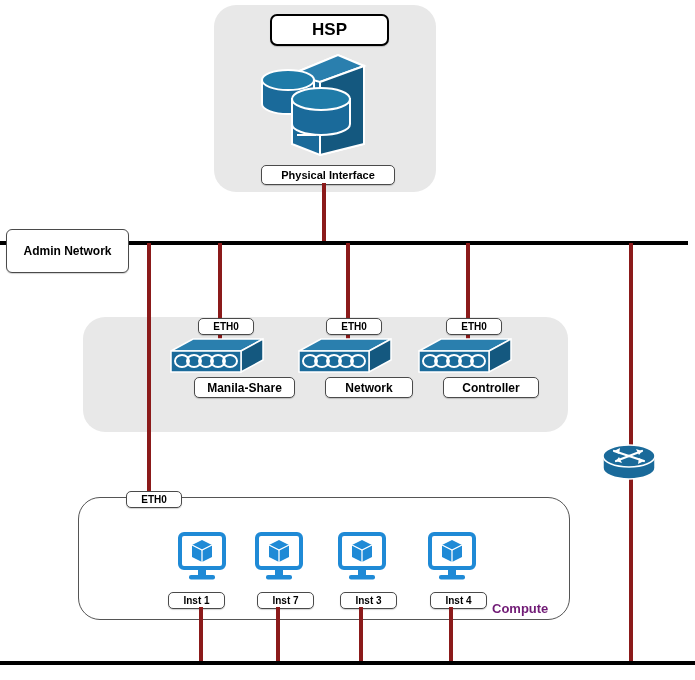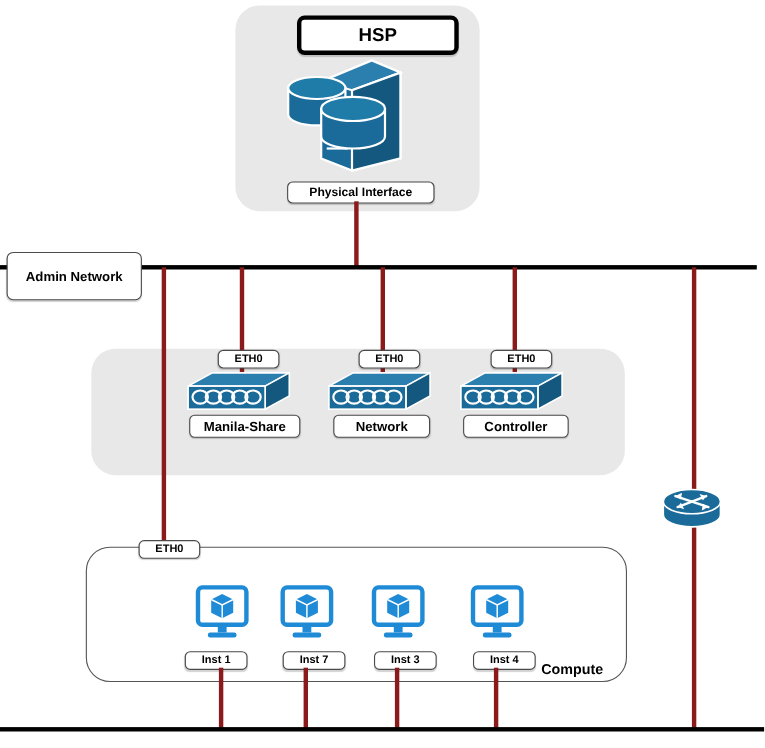--- a/index.html
+++ b/index.html
@@ -11,31 +11,31 @@
   .vline{position:absolute;width:4px;background:#8b1a1a;}
   .netline{position:absolute;height:4px;background:#000;}
 
   .tag{
     position:absolute;background:#ffffff;border:1px solid #4a4a4a;border-radius:5px;
     font-weight:bold;color:#000;text-align:center;white-space:nowrap;
     display:flex;align-items:center;justify-content:center;
     box-shadow:0 1px 1px rgba(0,0,0,.18);
   }
   .tag-eth{font-size:10px;height:15px;padding:0 6px;}
-  .tag-name{font-size:12px;height:19px;padding:0 8px;}
+  .tag-name{font-size:12px;height:19px;padding:0 8px;margin-left:22px;}
   .tag-inst{font-size:10px;height:15px;padding:0 6px;}
   .tag-net{font-size:12px;height:20px;padding:11px 8px;border-radius:6px;}
-  .tag-hsp{font-size:17px;height:28px;padding:0 22px;border-radius:7px;border:4px solid #000000;}
+  .tag-hsp{font-size:17px;height:28px;padding:0 10px;border-radius:7px;border:2px solid #000000;}
   .tag-phys{font-size:11px;height:18px;padding:0 7px;}
 
   .computebox{
     position:absolute;border:1px solid #555;border-radius:22px;background:transparent;
   }
   .compute-label{
-    position:absolute;font-size:13px;font-weight:bold;color:#000000;
+    position:absolute;font-size:13px;font-weight:bold;color:#701a75;
   }
   .icon{position:absolute;}
   svg{display:block;overflow:visible;}
 </style>
 </head>
 <body>
 
 <div id="canvas">
 
   <div class="panel" style="left:214px;top:5px;width:222px;height:187px;"></div>

